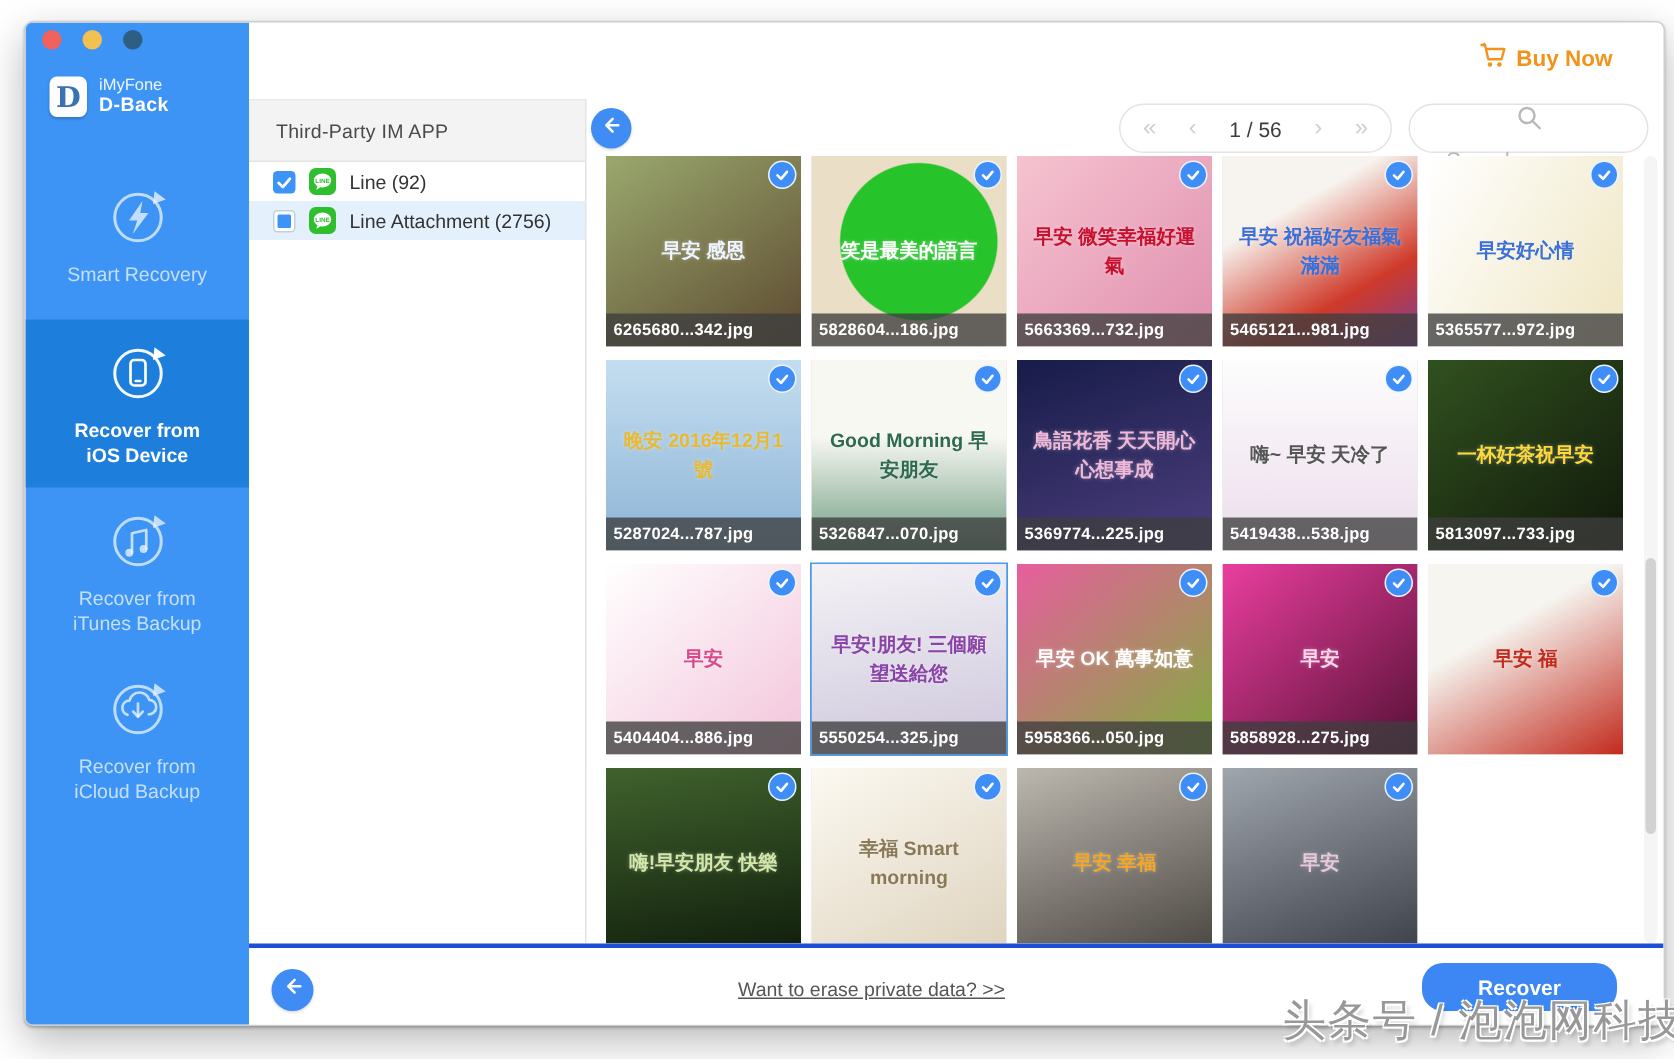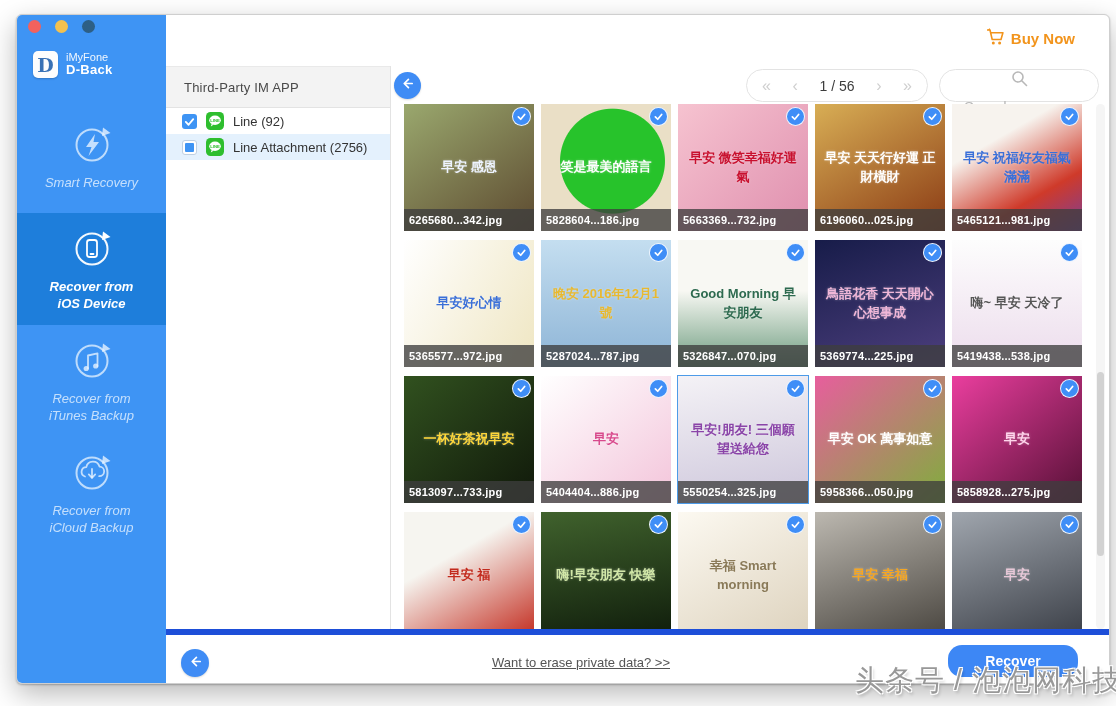--- a/index.html
+++ b/index.html
@@ -17,21 +17,21 @@
   .traffic { position:absolute; left:11px; top:5px; display:flex; gap:14px; }
   .light { width:13px; height:13px; border-radius:50%; }
   .brand { position:absolute; left:16px; top:36px; display:flex; align-items:center; gap:8px; }
   .logo-box { width:25px; height:27px; background:#fdfdfd; border-radius:5px;
     display:flex; align-items:center; justify-content:center;
     font-family:"DejaVu Serif","Liberation Serif",serif; font-weight:bold;
     font-size:19px; color:#3a72b5; box-shadow:0 1px 2px rgba(0,0,0,.2); }
   .brand-text { color:#fff; line-height:1.1; }
   .brand-company { font-size:11px; opacity:.92; }
   .brand-product { font-size:13px; font-weight:bold; letter-spacing:.3px; }
-  .nav { position:absolute; left:0; top:86px; width:124px;font-style:italic; }
+  .nav { position:absolute; left:0; top:86px; width:124px; }
   .nav-item { width:149px; height:112px; display:flex; flex-direction:column;
     align-items:center; justify-content:center; cursor:pointer;
     color:rgba(235,245,255,.78); }
   .nav-item.active { background:#1E7EDB; color:#fff; }
   .nav-item .nav-label { margin-top:7px; font-size:13px; text-align:center;
     white-space:pre-line; line-height:1.3; }
   .nav-item.active .nav-label { font-weight:bold; }
   .nav-icon { width:46px; height:46px; }
   .nav-icon svg { width:46px; height:46px; display:block; }
 
@@ -88,21 +88,21 @@
     border-radius:50%; background:#3F8EF7; border:1.5px solid rgba(255,255,255,.9);
     display:flex; align-items:center; justify-content:center; cursor:pointer; }
 
   .scrollbar { position:absolute; left:1079px; top:89px; width:9px; height:525px;
     background:#f5f5f5; border-radius:5px; }
   .scroll-thumb { position:absolute; left:1px; top:268px; width:7px; height:184px;
     background:#d2d2d2; border-radius:4px; cursor:pointer; }
 
   
   .bottombar { position:absolute; left:149px; right:0; top:614px; height:56px;
-    background:#fff; border-top:6px solid #1d4ed8; }
+    background:#fff; border-top:3px solid #1d4ed8; }
   .back-bottom { left:15px; top:14px; position:absolute; }
   .erase-link { position:absolute; left:300px; top:20px; width:230px; text-align:center;
     font-size:13px; color:#555; text-decoration:underline; cursor:pointer; }
   .recover-btn { position:absolute; left:782px; top:10px; width:130px; height:32px;
     border-radius:14px; background:#3D87F5; color:#fff; font-size:14px; font-weight:bold;
     border:none; cursor:pointer; display:flex; align-items:center; justify-content:center;
     font-family:inherit; }
 
   .watermark { position:absolute; left:855px; top:661px; z-index:20; font-size:29px;
     color:#989898; letter-spacing:1px; white-space:nowrap;
@@ -268,31 +268,20 @@
             <div class="thumb-cap" style="color: rgb(200, 16, 46);">早安 微笑幸福好運氣</div>
           </div>
           <div class="fname">5663369...732.jpg</div>
           <div class="badge">
             <svg width="11" height="11" viewBox="0 0 14 14">
               <polyline points="3,7.5 6,10.5 11,4.5" fill="none" stroke="#fff" stroke-width="2.2" stroke-linecap="round" stroke-linejoin="round"></polyline>
             </svg>
           </div>
         </div>
         <div class="thumb">
-          <div class="thumb-img" style="background: linear-gradient(150deg, rgb(216, 174, 85), rgb(138, 58, 20));">
-            <div class="thumb-cap" style="color: rgb(255, 255, 255);">早安 天天行好運 正財橫財</div>
-          </div>
-          <div class="fname">6196060...025.jpg</div>
-          <div class="badge">
-            <svg width="11" height="11" viewBox="0 0 14 14">
-              <polyline points="3,7.5 6,10.5 11,4.5" fill="none" stroke="#fff" stroke-width="2.2" stroke-linecap="round" stroke-linejoin="round"></polyline>
-            </svg>
-          </div>
-        </div>
-        <div class="thumb">
           <div class="thumb-img" style="background: linear-gradient(150deg, rgb(247, 243, 238) 30%, rgb(207, 58, 42) 70%, rgb(124, 63, 152));">
             <div class="thumb-cap" style="color: rgb(58, 111, 216);">早安 祝福好友福氣滿滿</div>
           </div>
           <div class="fname">5465121...981.jpg</div>
           <div class="badge">
             <svg width="11" height="11" viewBox="0 0 14 14">
               <polyline points="3,7.5 6,10.5 11,4.5" fill="none" stroke="#fff" stroke-width="2.2" stroke-linecap="round" stroke-linejoin="round"></polyline>
             </svg>
           </div>
         </div>

